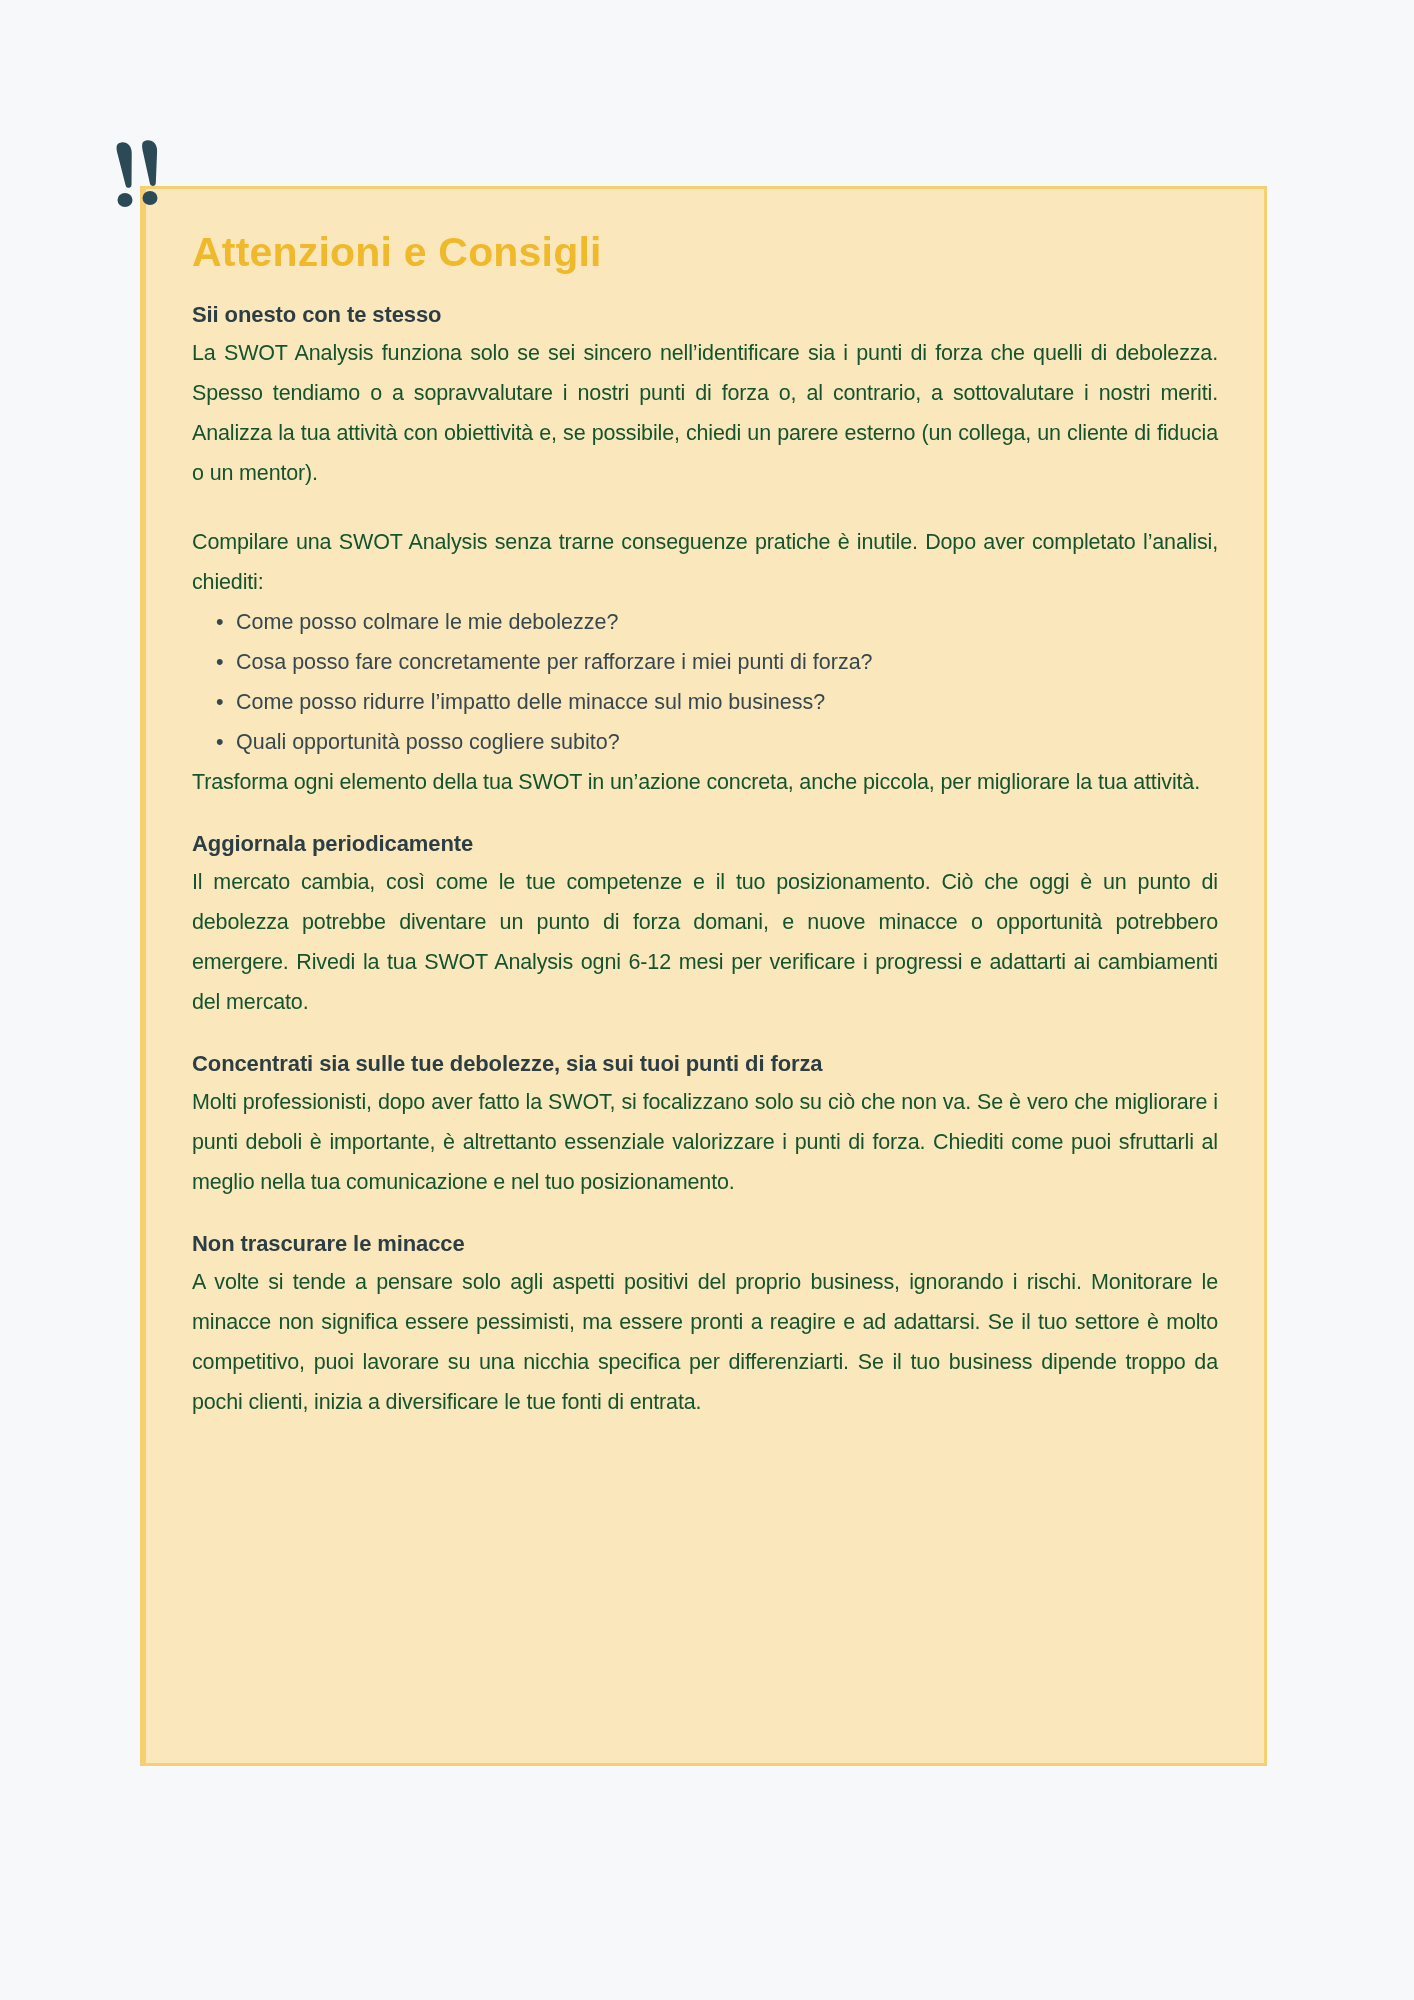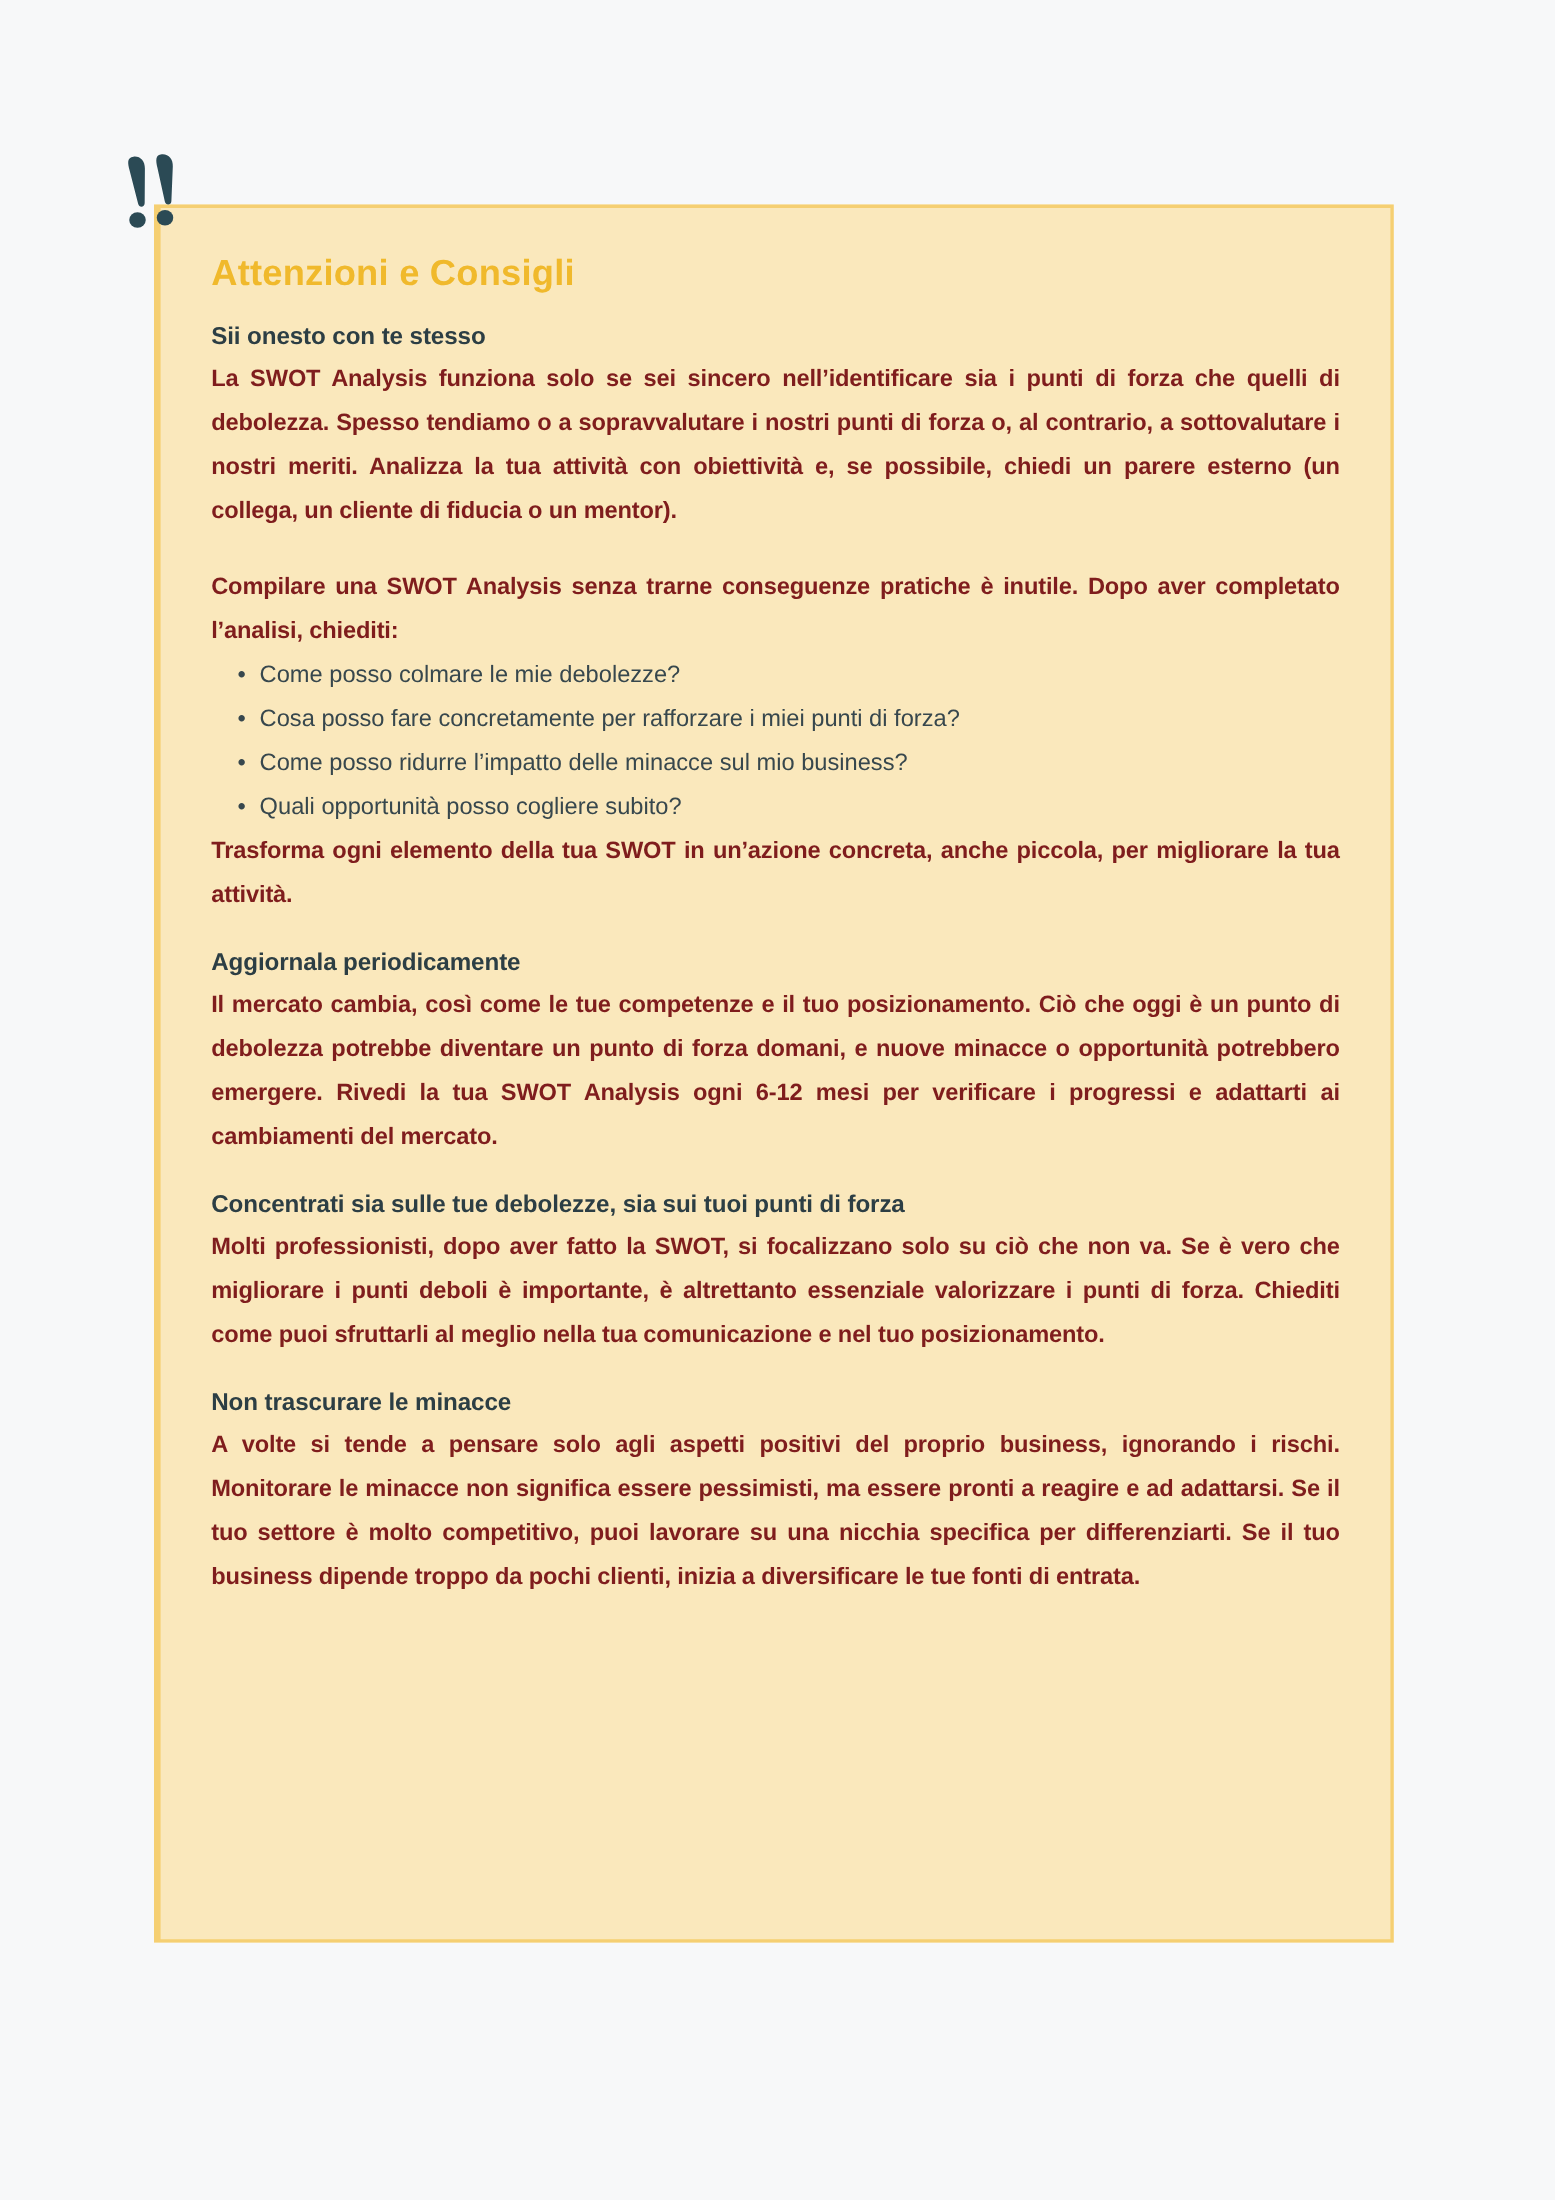--- a/index.html
+++ b/index.html
@@ -32,45 +32,44 @@
   
   #excl-icon{
     position:absolute;
     left:112px; top:138px;
     width:70px; height:80px;
     z-index:5;
   }
 
   
   .card-title{
-    font-size:33px;
+    font-size:41px;
     font-weight:700;
     color:#f0b92c;
     letter-spacing:.2px;
     margin-bottom:26px;
   }
 
   
   .section{ margin-bottom:29px; }
   .section:last-child{ margin-bottom:0; }
   .sec-head{
     font-size:22px;
     font-weight:700;
     color:#2c3e44;
     margin-bottom:5px;
     letter-spacing:-.1px;
   }
   .sec-body{
     font-size:21.5px;
     line-height:40px;
-    color:#7f1d1d;
+    color:#14532d;
     text-align:justify;
     text-justify:inter-word;
     letter-spacing:-.15px;
-    font-weight:bold;
   }
 
   ul.qlist{
     list-style:none;
     margin:0; padding:0;
   }
   ul.qlist li{
     position:relative;
     padding-left:44px;
     font-size:21.5px;

